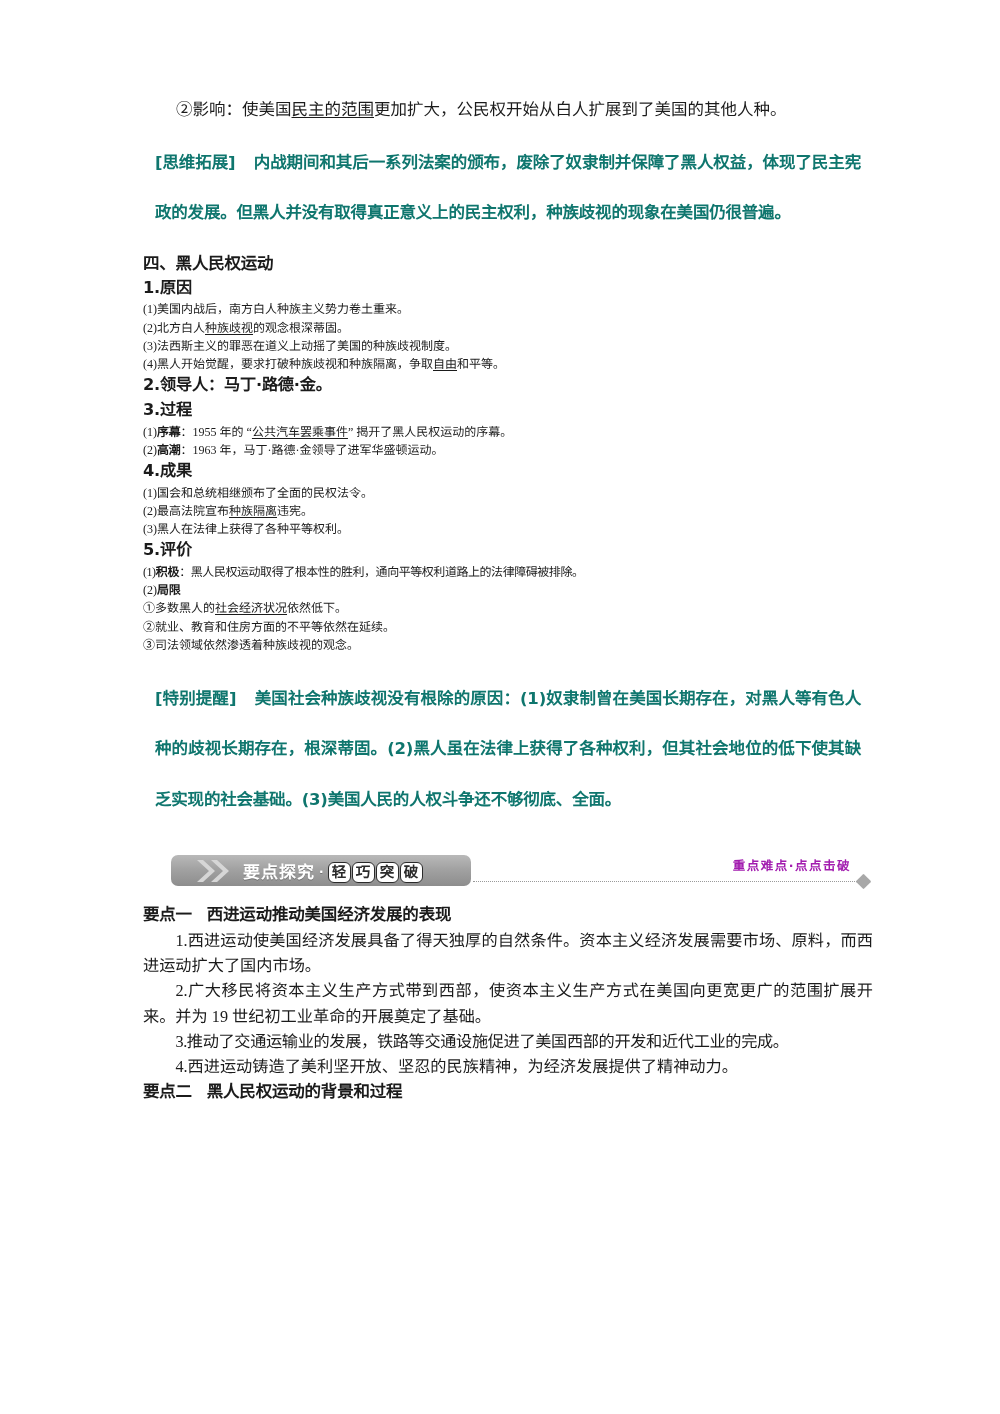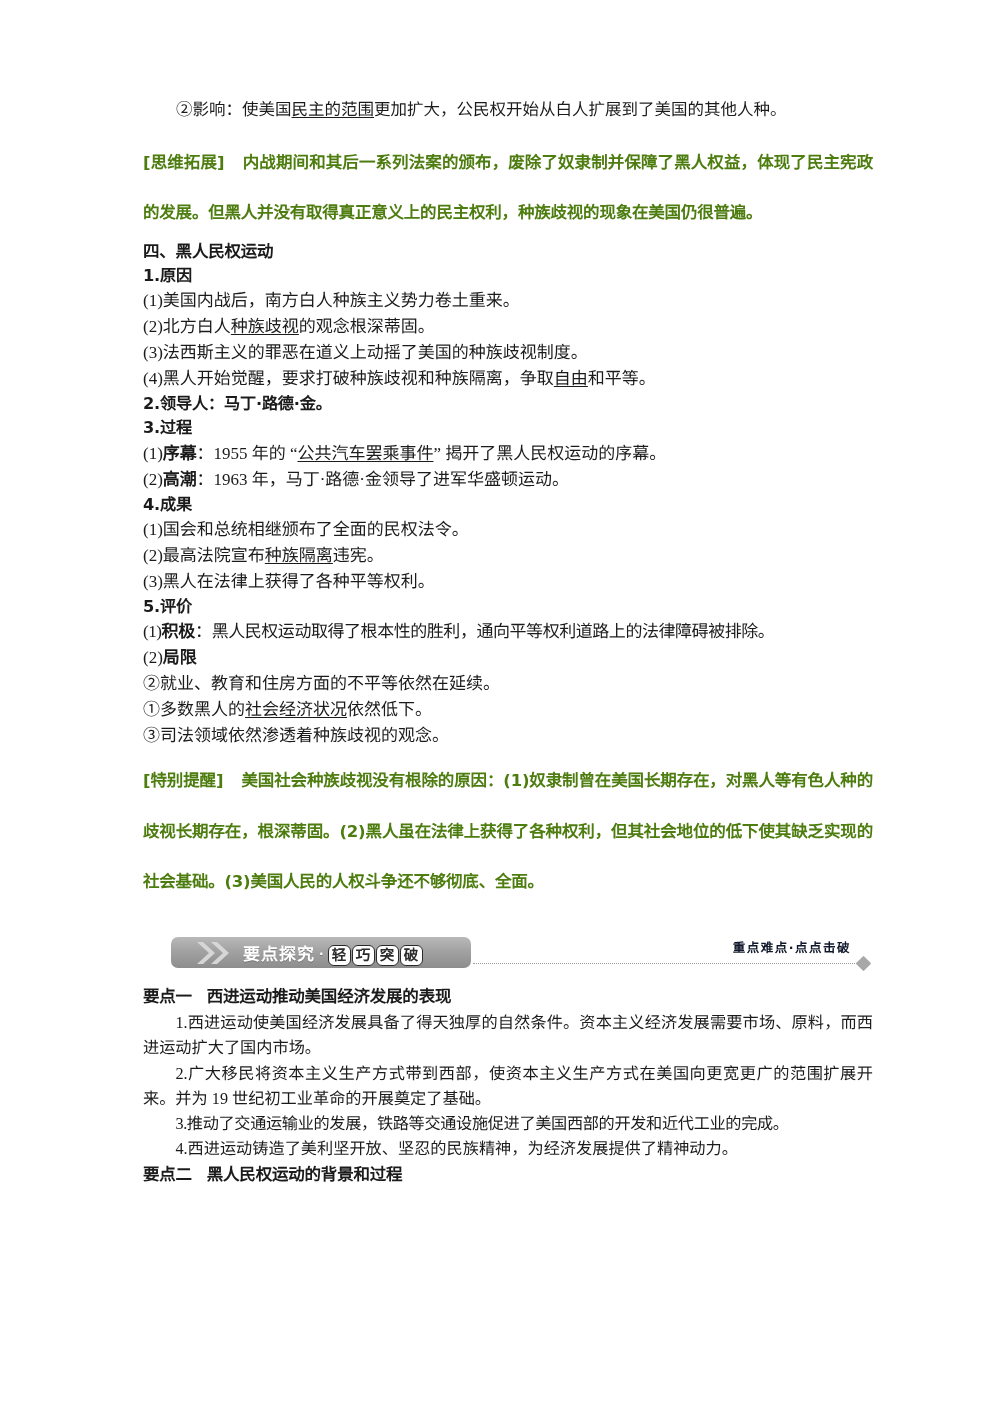--- a/index.html
+++ b/index.html
@@ -30,25 +30,25 @@
     top: 96px;
     width: 730px;
   }
 
   
   .note {
     font-size: 16.5px;
     line-height: 3.05;
     text-align: justify;
     text-justify: inter-ideograph;
-    margin: 0;
+    margin: 12px;
     font-family: "DejaVu Sans", "Liberation Sans", sans-serif;
     font-weight: 600;
     letter-spacing: -0.2px;
-    color: #4d7c0f;
+    color: #0f766e;
   }
   .note .tag {
     font-weight: 700;
   }
   .note .gap { display: inline-block; width: 1.1em; }
 
   
   .lead {
     font-size: 16.5px;
     line-height: 1.7;
@@ -71,21 +71,21 @@
   }
   .outline .h3 {
     font-family: "DejaVu Sans", "Liberation Sans", sans-serif;
     font-weight: 700;
     font-size: 16.2px;
     line-height: 1.52;
     letter-spacing: -0.2px;
     margin: 0;
   }
   .outline .item {
-    font-size: 17px;
+    font-size: 12px;
     line-height: 1.52;
     margin: 0;
     text-align: justify;
     text-justify: inter-ideograph;
   }
   .outline .item .bold-run {
     font-family: Liberation Sans, sans-serif;
     font-weight: 700;
     letter-spacing: -0.2px;
   }
@@ -166,21 +166,21 @@
     top: 30px;
     border-top: 1.4px dotted #9a9a9a;
   }
   .banner-right {
     position: absolute;
     right: 22px;
     top: 4px;
     font-family: "DejaVu Sans", "Liberation Sans", sans-serif;
     font-weight: 700;
     font-size: 12.5px;
-    color: #0f172a;
+    color: #a21caf;
     letter-spacing: 1.5px;
     white-space: nowrap;
   }
   .dot-end {
     position: absolute;
     right: 4px;
     top: 25px;
     width: 11px;
     height: 11px;
     background: #a8a8a8;
@@ -235,22 +235,22 @@
       <p class="item"><span>(2)</span><span class="bold-run">高潮</span><span>：1963 年，马丁·路德·金领导了进军华盛顿运动。</span></p>
 
       <p class="h3">4.成果</p>
       <p class="item">(1)国会和总统相继颁布了全面的民权法令。</p>
       <p class="item"><span>(2)最高法院宣布</span><u class="u">种族隔离</u><span>违宪。</span></p>
       <p class="item">(3)黑人在法律上获得了各种平等权利。</p>
 
       <p class="h3">5.评价</p>
       <p class="item tight"><span>(1)</span><span class="bold-run">积极</span><span>：黑人民权运动取得了根本性的胜利，通向平等权利道路上的法律障碍被排除。</span></p>
       <p class="item"><span>(2)</span><span class="bold-run">局限</span></p>
+      <p class="item"><span>①多数黑人的</span><u class="u">社会经济状况</u><span>依然低下。</span></p>
       <p class="item">②就业、教育和住房方面的不平等依然在延续。</p>
-      <p class="item"><span>①多数黑人的</span><u class="u">社会经济状况</u><span>依然低下。</span></p>
       <p class="item">③司法领域依然渗透着种族歧视的观念。</p>
     </div>
 
     <div class="spacer-8"></div>
 
     <p class="note"><span class="tag">[特别提醒]</span><span class="gap"></span><span>美国社会种族歧视没有根除的原因：(1)奴隶制曾在美国长期存在，对黑人等有色人种的歧视长期存在，根深蒂固。(2)黑人虽在法律上获得了各种权利，但其社会地位的低下使其缺乏实现的社会基础。(3)美国人民的人权斗争还不够彻底、全面。</span></p>
 
     <div class="banner-wrap">
       <div class="dotline"></div>
       <div class="dot-end"></div>

